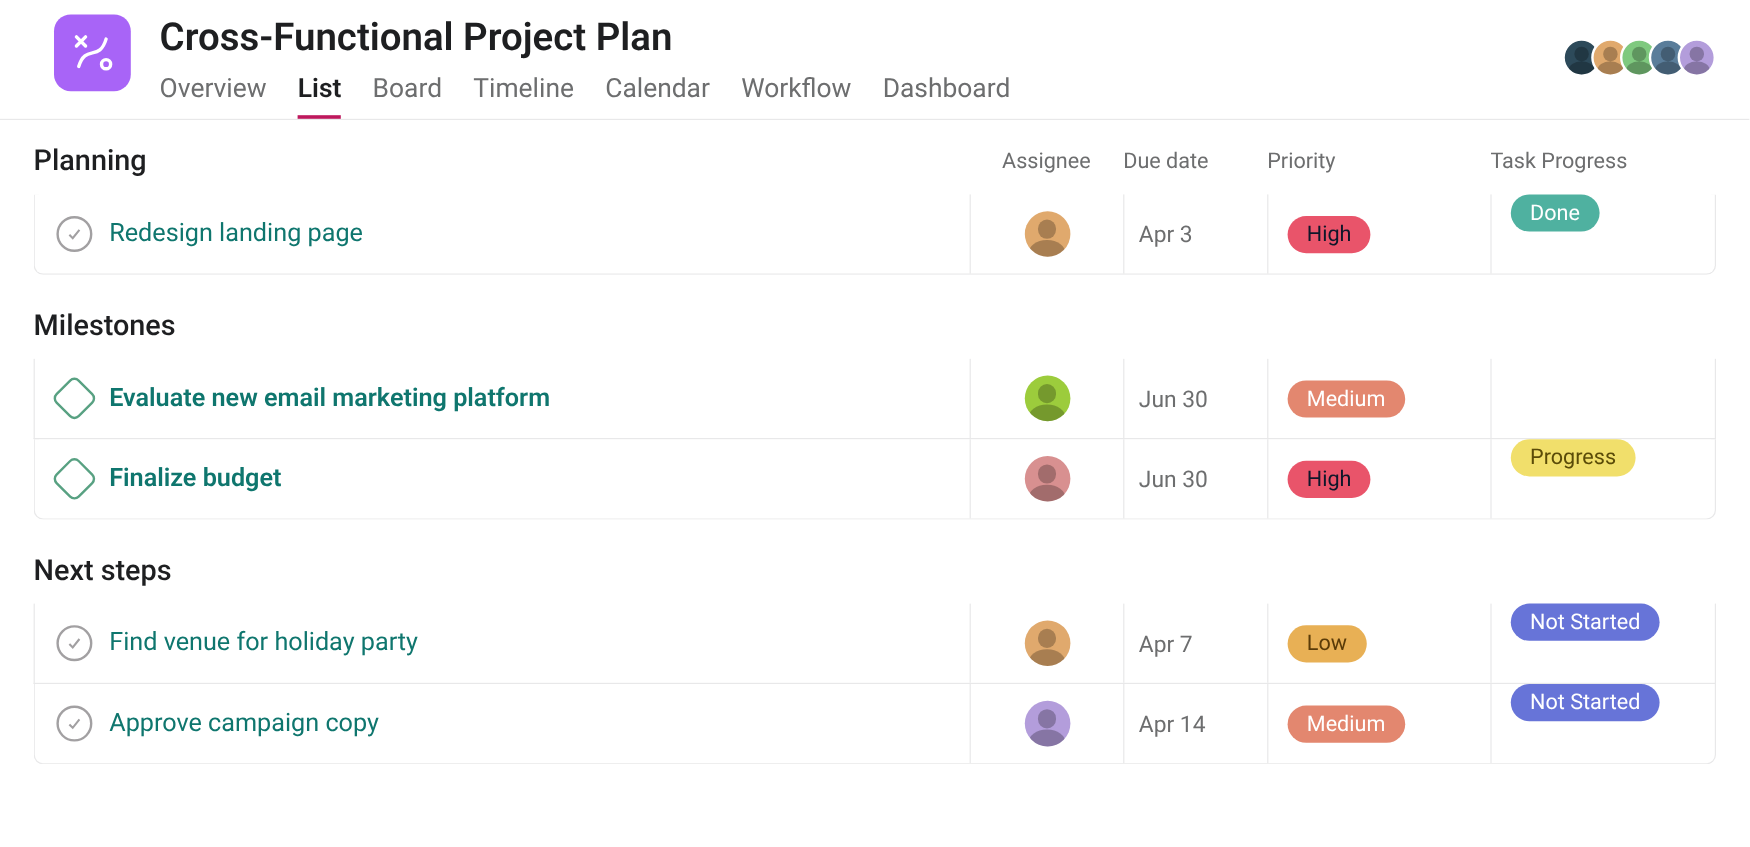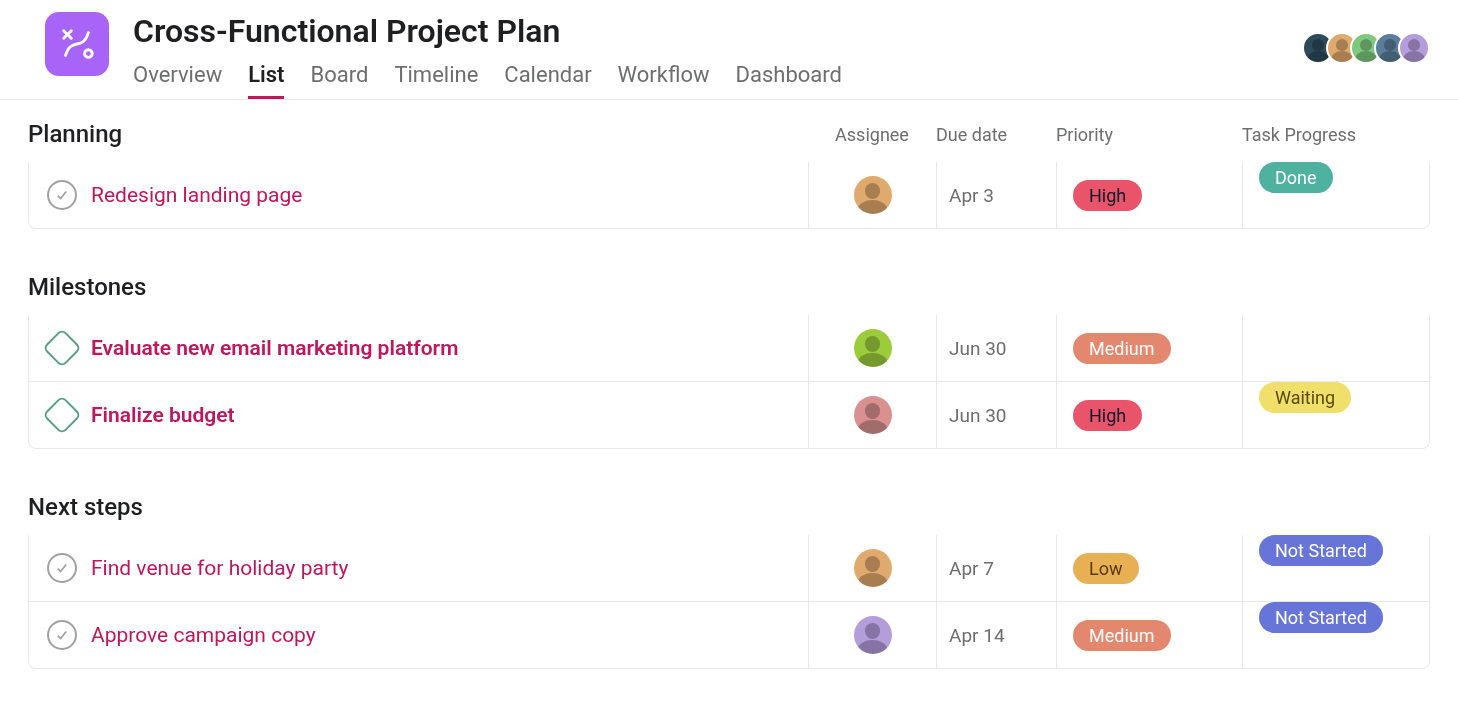--- a/index.html
+++ b/index.html
@@ -63,21 +63,21 @@
     margin-left: -8px;
     display: flex;
     align-items: center;
     justify-content: center;
     color: #fff;
     font-size: 12px;
   }
   .collab-avatar:first-child { margin-left: 0; }
 
   .content { padding: 20px 28px; }
-  .section { margin-bottom: 44px; }
+  .section { margin-bottom: 28px; }
   .section-header {
     display: flex;
     align-items: center;
     margin-bottom: 14px;
   }
   .section-title {
     font-size: 24px;
     font-weight: 500;
     color: #1e1f21;
     flex: 0 0 780px;
@@ -106,21 +106,21 @@
   .task-name-cell {
     flex: 0 0 780px;
     display: flex;
     align-items: center;
     padding-left: 18px;
     gap: 14px;
     border-right: 1px solid #e8e8e9;
     height: 66px;
   }
   .task-name-cell.bold .task-name { font-weight: 600; }
-  .task-name { font-size: 21px; color: #be185d; }
+  .task-name { font-size: 21px; color: #0f766e; }
 
   .check-circle {
     width: 30px; height: 30px;
     border: 2px solid #a2a0a2;
     border-radius: 50%;
     display: flex; align-items: center; justify-content: center;
     flex-shrink: 0;
   }
   .check-circle svg { width: 14px; height: 14px; stroke: #a2a0a2; }
 
@@ -307,21 +307,21 @@
         <div class="assignee-cell">
           <div class="avatar" style="background: rgb(216, 144, 144);">
             <div class="avatar-face"></div>
           </div>
         </div>
         <div class="due-cell">Jun 30</div>
         <div class="priority-cell">
           <span class="pill pill-High">High</span>
         </div>
         <div class="progress-cell">
-          <span class="pill pill-Waiting">Waiting</span>
+          <span class="pill pill-Waiting">Progress</span>
         </div>
       </div>
     </div>
     <div class="section">
       <div class="section-header">
         <div class="section-title">Next steps</div>
       </div>
       <div class="task-row">
         <div class="task-name-cell">
           <div class="check-circle">

